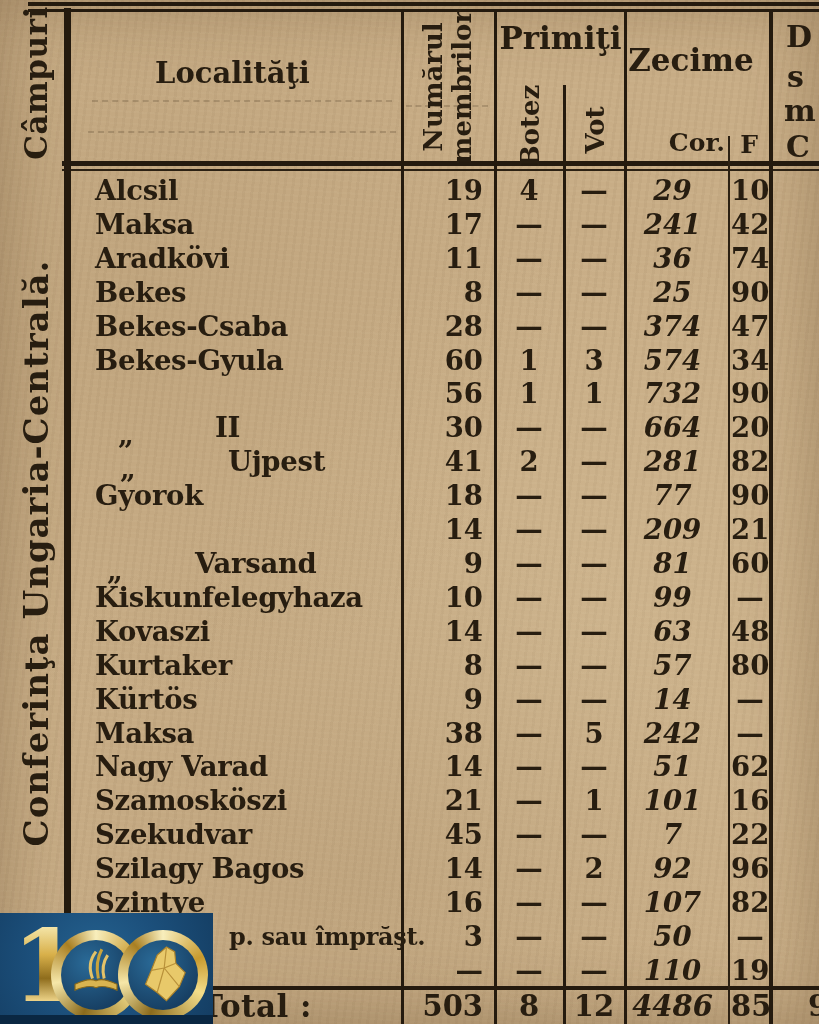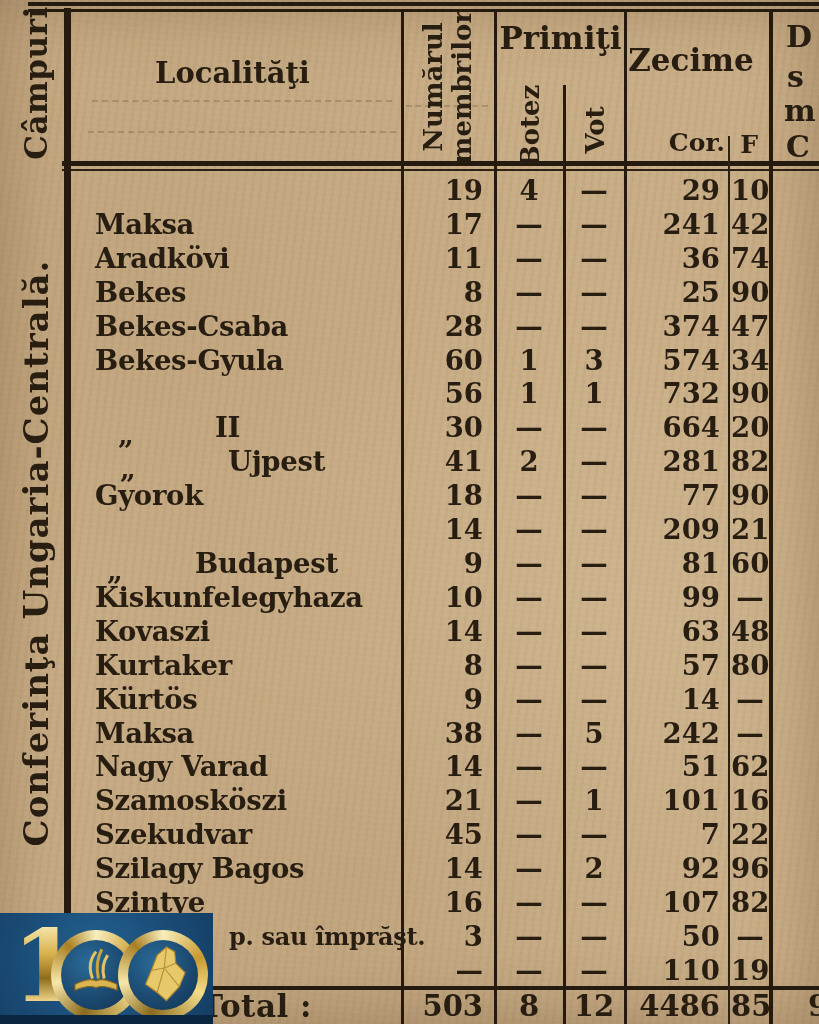--- a/index.html
+++ b/index.html
@@ -33,21 +33,21 @@
   .c-loc{position:absolute;left:95px;top:0;width:302px;height:100%;}
   .loc-name{position:absolute;left:0;top:0;white-space:pre;letter-spacing:-.3px;}
   .ditto{position:absolute;top:7px;}
   .ind-1 .ditto{left:23px}.ind-1 .loc-name{left:120px}
   .ind-2 .ditto{left:25px}.ind-2 .loc-name{left:133px}
   .ind-3 .ditto{left:12px}.ind-3 .loc-name{left:100px}
   .ind-4 .loc-name{left:134px;font-size:24px;}
   .c-mem{position:absolute;left:401px;width:82px;text-align:right;}
   .c-botez{position:absolute;left:497px;width:64px;text-align:center;}
   .c-vot{position:absolute;left:565px;width:58px;text-align:center;}
-  .c-cor{position:absolute;left:625px;width:95px;text-align:right;}
+  .c-cor{position:absolute;left:625px;width:95px;text-align:center;font-style:italic;}
   .c-f{position:absolute;left:731px;width:38px;text-align:center;}
   
   .total-row{position:absolute;left:0;top:989px;width:819px;height:35px;}
   .total-row .num{font-size:29px;line-height:35px;}
   .total-label{position:absolute;left:64px;width:248px;text-align:right;font-size:31px;line-height:34px;letter-spacing:.5px;}
   .cut-partial{position:absolute;left:808px;width:26px;text-align:left;overflow:hidden;}
   
   .cutcol{position:absolute;font-size:30px;line-height:30px;}
   
   .logo{
@@ -129,20 +129,23 @@
   <span class="cutcol" style="left:787px;top:62px;">s</span>
   <span class="cutcol" style="left:784px;top:96px;">m</span>
   <span class="cutcol" style="left:786px;top:132px;">C</span>
 
   <div class="vwrap" style="left:0px;top:180px;width:72px;height:745px;">
     <span style="font-size:34px;letter-spacing:1px;">Conferinţa Ungaria-Centrală.</span>
   </div>
 
   <div id="rows">
       <div class="trow ind-0">
+        <span class="c-loc">
+          <span class="loc-name">Alcsil</span>
+        </span>
         <span class="c-mem num">19</span>
         <span class="c-botez num">4</span>
         <span class="c-vot num">—</span>
         <span class="c-cor num">29</span>
         <span class="c-f num">10</span>
       </div>
       <div class="trow ind-0">
         <span class="c-loc">
           <span class="loc-name">Maksa</span>
         </span>
@@ -234,21 +237,21 @@
       <div class="trow ind-0">
         <span class="c-mem num">14</span>
         <span class="c-botez num">—</span>
         <span class="c-vot num">—</span>
         <span class="c-cor num">209</span>
         <span class="c-f num">21</span>
       </div>
       <div class="trow ind-3">
         <span class="c-loc">
           <span class="ditto">„</span>
-          <span class="loc-name">Budapest</span>
+          <span class="loc-name">Varsand</span>
         </span>
         <span class="c-mem num">9</span>
         <span class="c-botez num">—</span>
         <span class="c-vot num">—</span>
         <span class="c-cor num">81</span>
         <span class="c-f num">60</span>
       </div>
       <div class="trow ind-0">
         <span class="c-loc">
           <span class="loc-name">Kiskunfelegyhaza</span>

